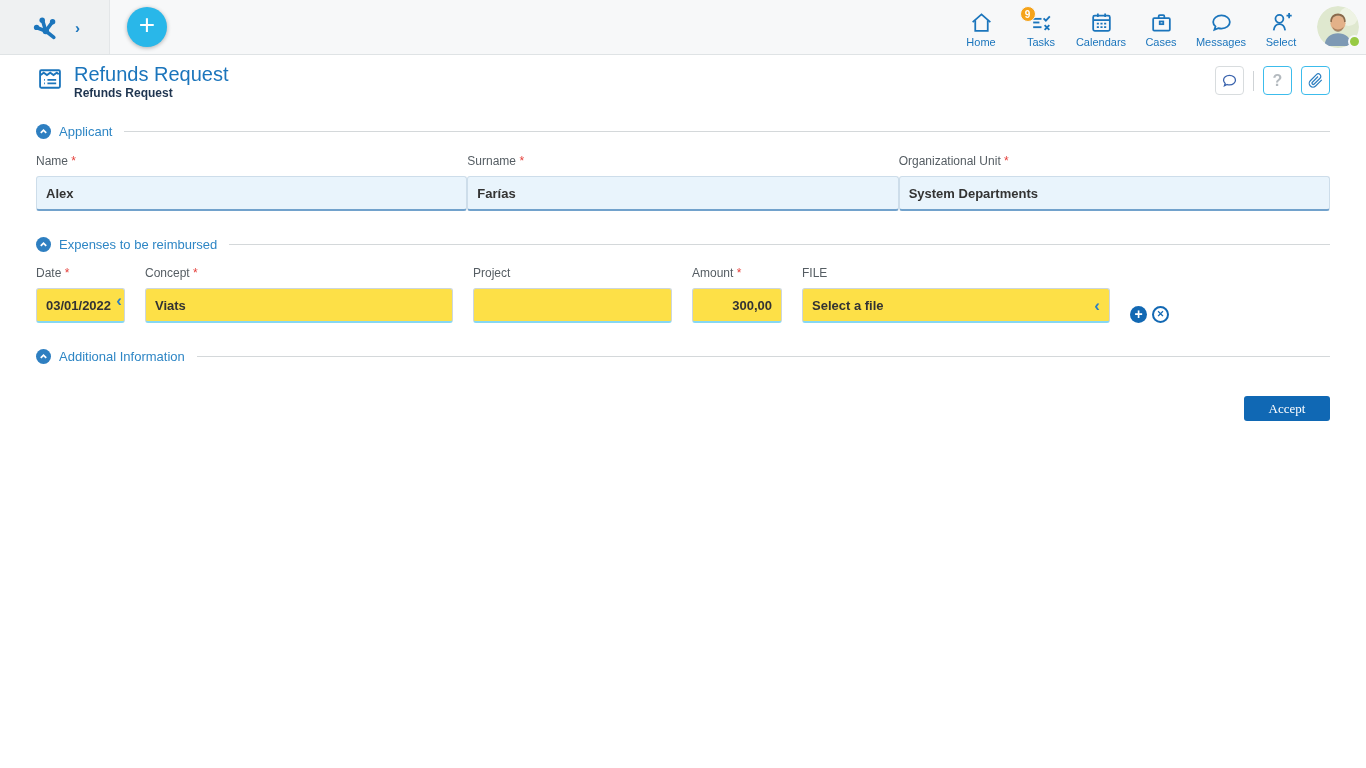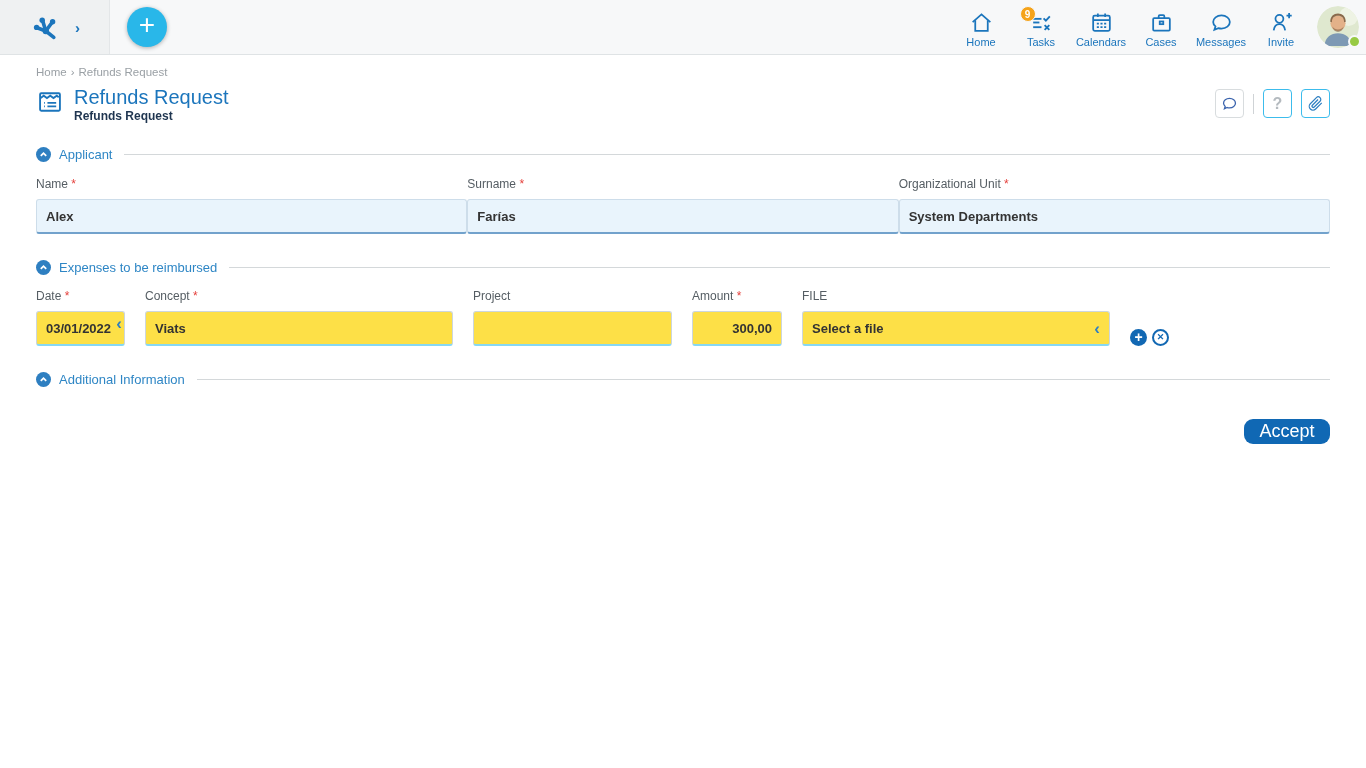--- a/index.html
+++ b/index.html
@@ -99,21 +99,21 @@
     border-bottom:2px solid #a8e3f6; border-radius:4px; resize:vertical;
     font-family:"Liberation Sans", sans-serif; font-size:13px; padding:6px 9px;
     outline:none; }
   .resize-grip { position:absolute; right:3px; bottom:6px; width:9px; height:9px;
     background:
       linear-gradient(135deg, transparent 0 54%, #aaa 54% 62%, transparent 62% 72%, #aaa 72% 80%, transparent 80%);
     pointer-events:none; }
 
   .accept-row { display:flex; justify-content:flex-end; margin-top:32px; }
   .accept-btn { width:86px; height:25px; background:#1068b4; color:#fff; border:none;
-    border-radius:9px; font-size:18px; font-family:Liberation Sans, sans-serif;
+    border-radius:3px; font-size:13px; font-family:Liberation Serif, serif;
     cursor:pointer; }
 </style>
 </head>
 <body>
 
 <div class="topbar">
   <div class="logo-box">
     <svg width="32" height="32" viewBox="0 0 40 40">
       <g stroke="#1b75bc" stroke-width="4.5" stroke-linecap="round" fill="none">
         <path d="M21 25 L10 21"></path>
@@ -192,41 +192,38 @@
   </div>
 
   <div class="nav-item">
     <span class="nav-ic">
       <svg viewBox="0 0 24 24" fill="none" stroke="#1b75bc" stroke-width="1.7">
         <circle cx="10" cy="8.5" r="3.8"></circle>
         <path d="M4.5 19.5c.6-3.8 2.9-5.9 5.5-5.9s4.9 2.1 5.5 5.9"></path>
         <path d="M16.8 5.3h5M19.3 2.8v5"></path>
       </svg>
     </span>
-    <span class="nav-lb">Invite</span>
+    <span class="nav-lb">Select</span>
   </div>
 
   <div class="avatar">
     <svg viewBox="0 0 40 40">
       <circle cx="20" cy="20" r="20" fill="#dfe8cf"></circle>
       <circle cx="30" cy="10" r="9" fill="#eef3e4"></circle>
       <path d="M7 38c1-8.5 6.2-12 13-12s12 3.5 13 12z" fill="#7d99b4"></path>
       <circle cx="20" cy="16.5" r="7.2" fill="#e3b189"></circle>
       <path d="M12.6 15c.2-5.2 3.2-7.8 7.4-7.8s7.2 2.6 7.4 7.8l-1.6.4c0-4-2.3-6-5.8-6s-5.8 2-5.8 6z" fill="#8a6a4c"></path>
       <path d="M14.5 19.5c.8 3.4 2.9 5.2 5.5 5.2s4.7-1.8 5.5-5.2c-1.5 2-3.2 2.9-5.5 2.9s-4-.9-5.5-2.9z" fill="#7a5a3e" opacity=".55"></path>
     </svg>
     <span class="online-dot"></span>
   </div>
 </div>
 
 <div class="content">
 
-  <div class="breadcrumb">
-    <span>Home</span><span class="crumb-sep">›</span><span>Refunds Request</span>
-  </div>
 
   <div class="page-header">
     <div class="ph-left">
       <span class="ph-icon">
         <svg viewBox="0 0 24 24" fill="none" stroke="#1b75bc" stroke-width="1.6">
           <rect x="3.5" y="4.5" width="17" height="15" rx="1"></rect>
           <path d="M4 8.6l2.6-2 2.8 2 2.8-2 2.8 2 2.8-2 1.7 1.4"></path>
           <path d="M7 12.7h.7M9.8 12.7h7.5M7 15.8h.7M9.8 15.8h7.5"></path>
         </svg>
       </span>

